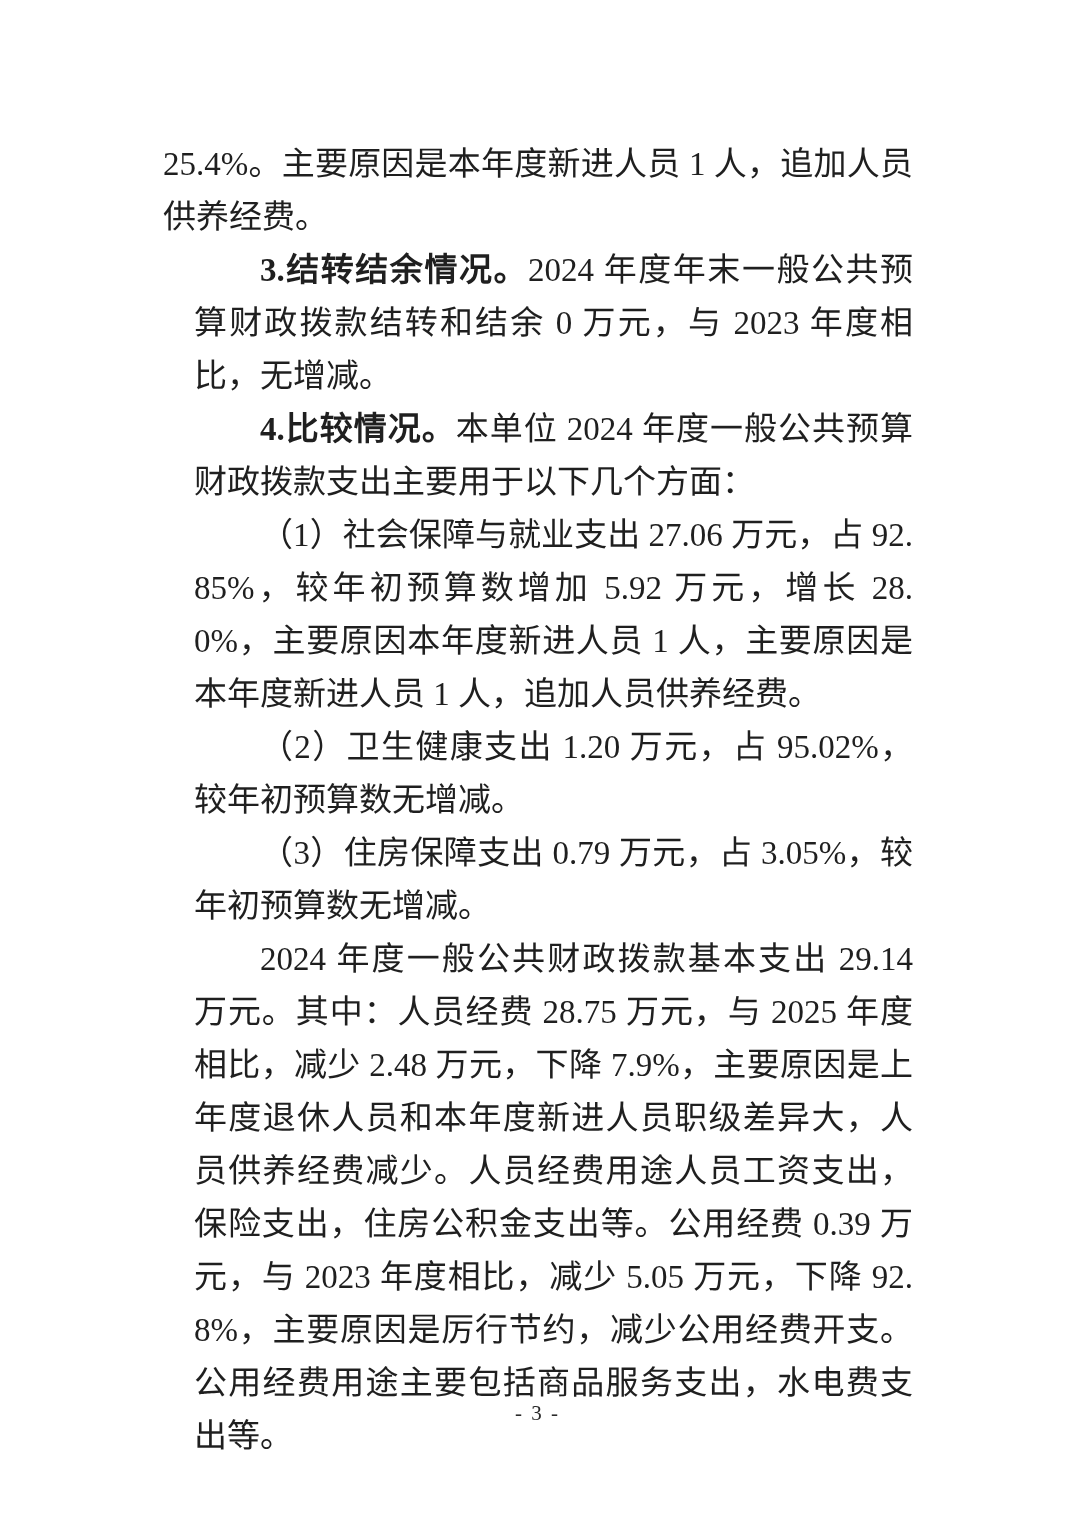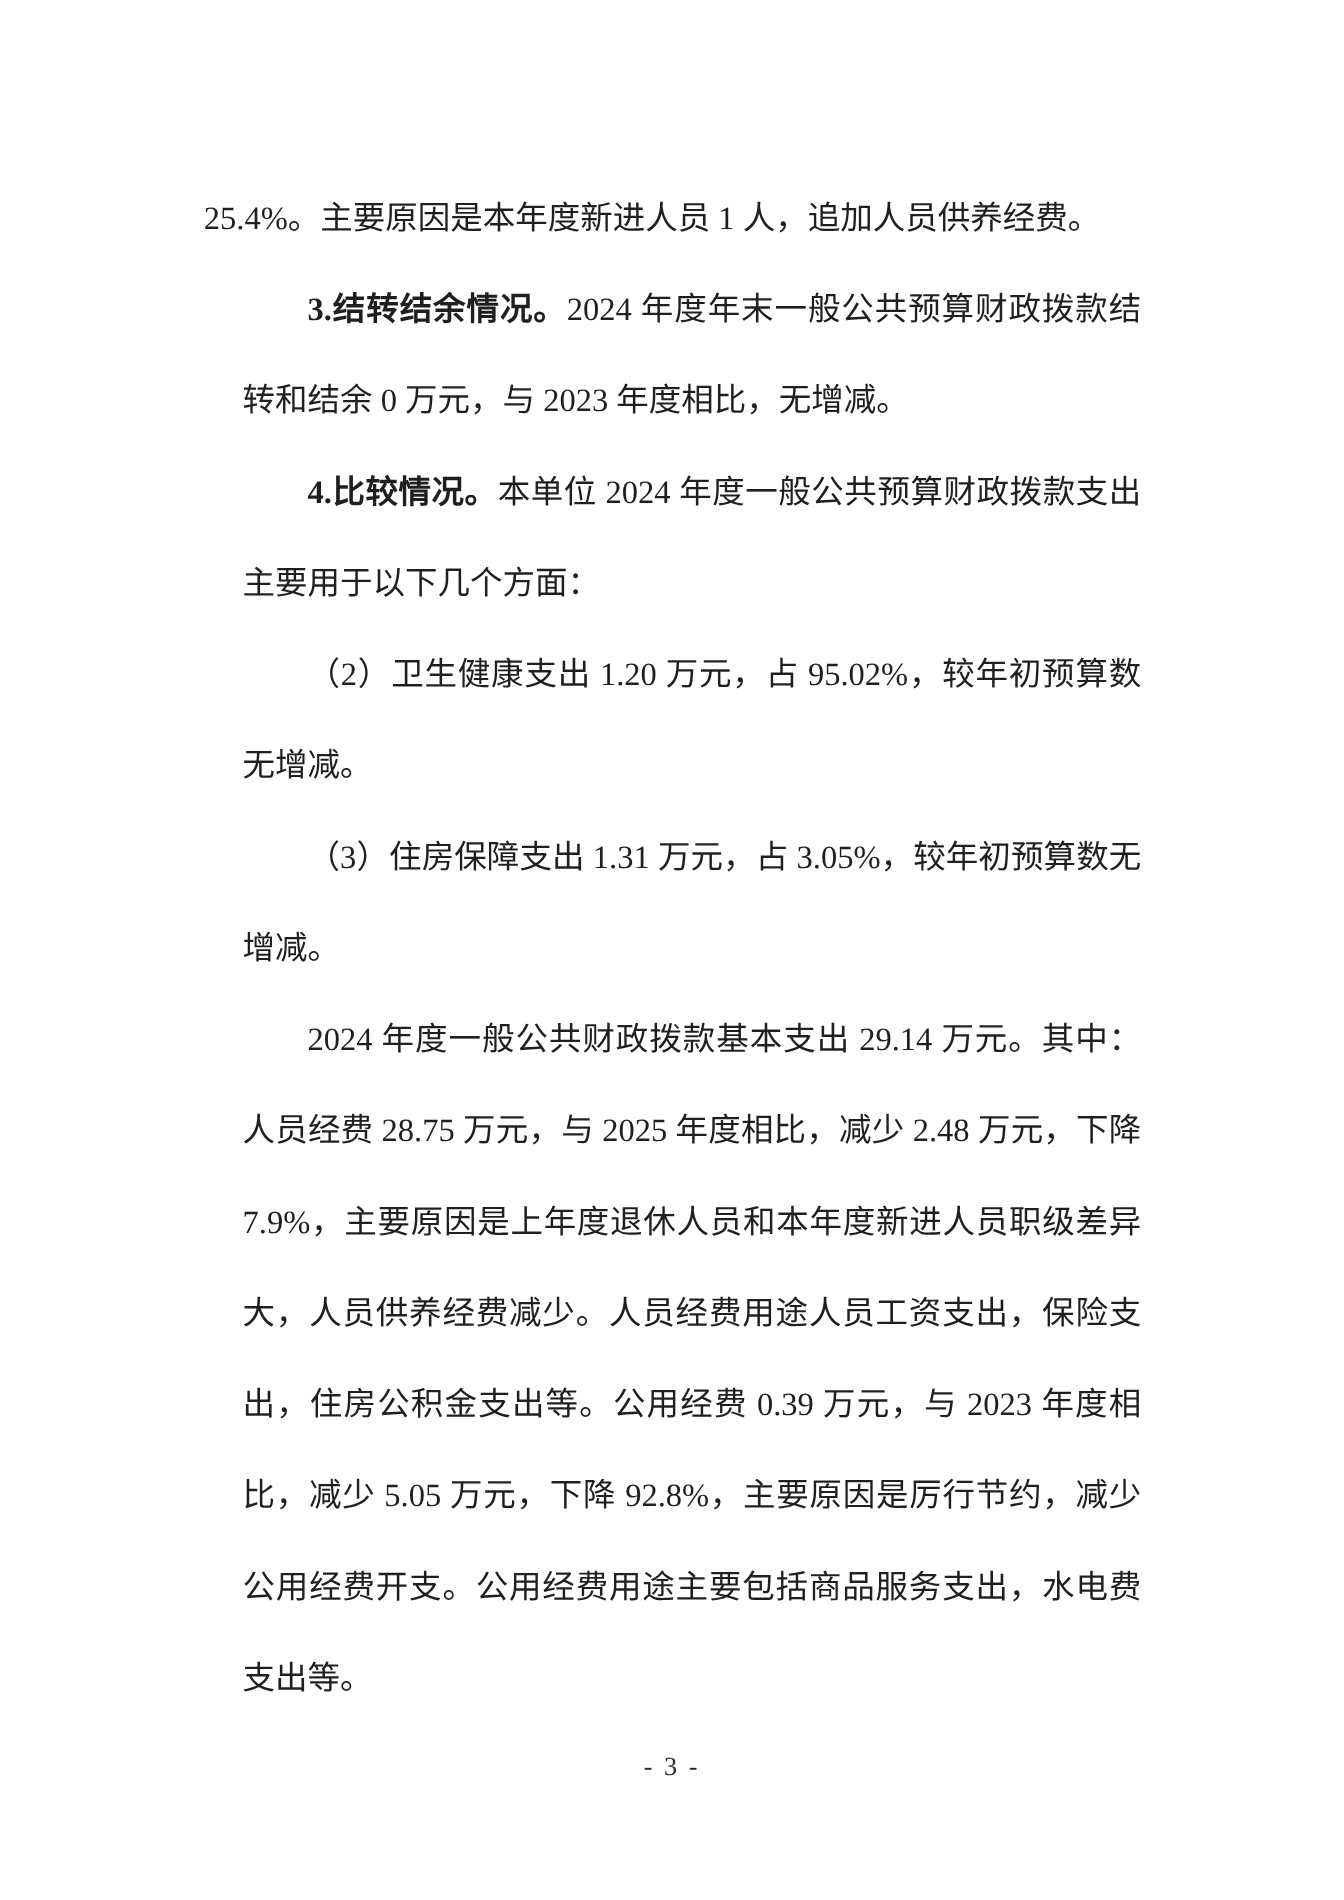--- a/index.html
+++ b/index.html
@@ -17,22 +17,22 @@
     color: #1f1f1f;
   }
   .content {
     position: absolute;
     left: 163px;
     top: 138px;
     width: 750px;
   }
   .para {
     margin: 0;
-    font-size: 26px;
-    line-height: 73px;
+    font-size: 33px;
+    line-height: 53px;
     text-align: justify;
     text-justify: inter-character;
     word-break: break-all;
     font-weight: 400;
   }
   .para.indent {
     text-indent: 2em;
     margin-left: 31px;
   }
   .para .lead {
@@ -58,24 +58,25 @@
 
 <div class="page">
   <div class="content">
 
     <p class="para"><strong class="lead"></strong><span>25.4%。主要原因是本年度新进人员 1 人，追加人员供养经费。</span></p>
 
     <p class="para indent"><strong class="lead">3.结转结余情况。</strong><span>2024 年度年末一般公共预算财政拨款结转和结余 0 万元，与 2023 年度相比，无增减。</span></p>
 
     <p class="para indent"><strong class="lead">4.比较情况。</strong><span>本单位 2024 年度一般公共预算财政拨款支出主要用于以下几个方面：</span></p>
 
+    <p class="para indent"><strong class="lead"></strong><span>（1）社会保障与就业支出 27.06 万元，占 92.85%，较年初预算数增加 5.92 万元，增长 28.0%，主要原因本年度新进人员 1 人，主要原因是本年度新进人员 1 人，追加人员供养经费。</span></p>
 
     <p class="para indent"><strong class="lead"></strong><span>（2）卫生健康支出 1.20 万元，占 95.02%，较年初预算数无增减。</span></p>
 
-    <p class="para indent"><strong class="lead"></strong><span>（3）住房保障支出 1.31 万元，占 3.05%，较年初预算数无增减。</span></p>
+    <p class="para indent"><strong class="lead"></strong><span>（3）住房保障支出 0.79 万元，占 3.05%，较年初预算数无增减。</span></p>
 
 
     <p class="para indent"><strong class="lead"></strong><span>2024 年度一般公共财政拨款基本支出 29.14 万元。其中：人员经费 28.75 万元，与 2025 年度相比，减少 2.48 万元，下降 7.9%，主要原因是上年度退休人员和本年度新进人员职级差异大，人员供养经费减少。人员经费用途人员工资支出，保险支出，住房公积金支出等。公用经费 0.39 万元，与 2023 年度相比，减少 5.05 万元，下降 92.8%，主要原因是厉行节约，减少公用经费开支。公用经费用途主要包括商品服务支出，水电费支出等。</span></p>
 
   </div>
 
   <div class="footer">- 3 -</div>
 </div>
 
 </body></html>

